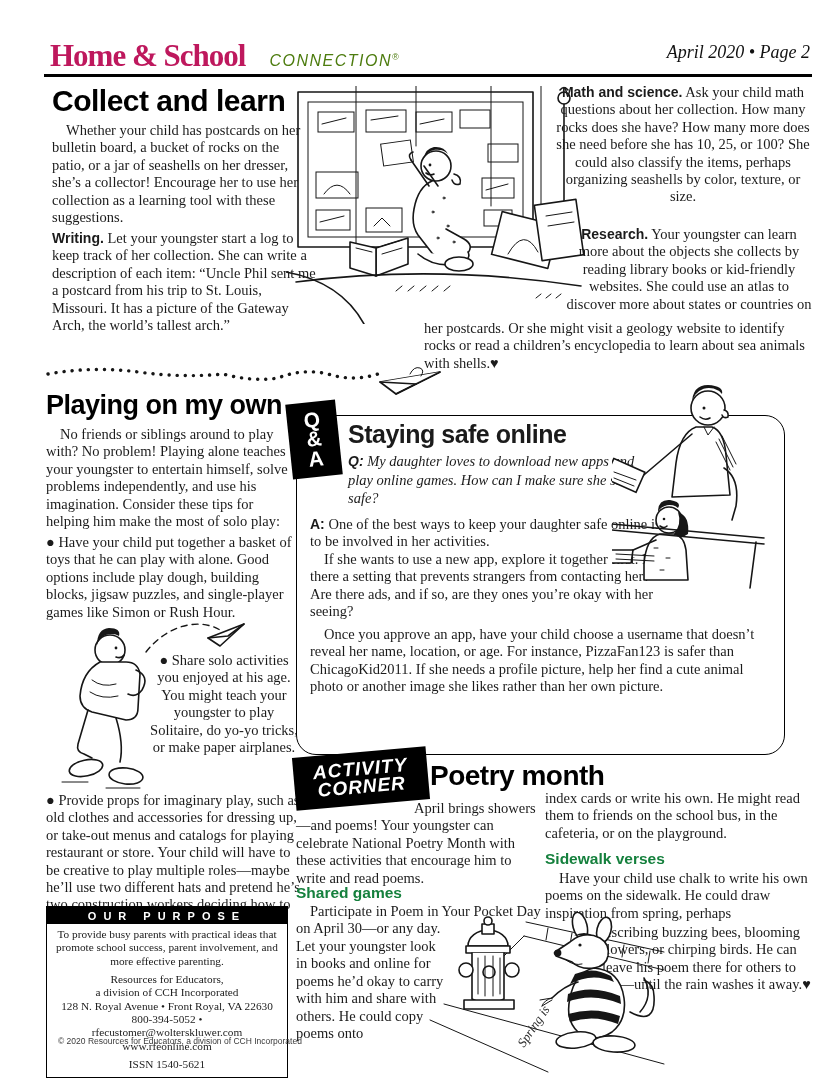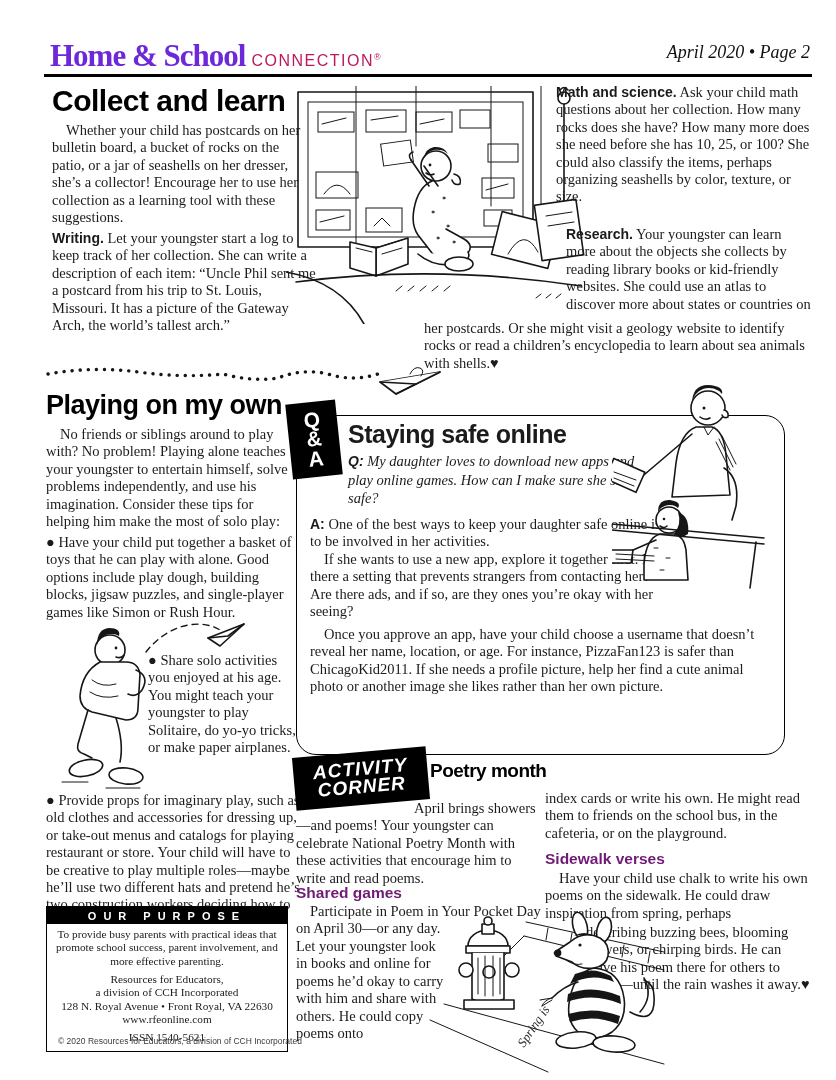--- a/index.html
+++ b/index.html
@@ -1,32 +1,32 @@
 <!DOCTYPE html>
 <html><head>
 <meta charset="utf-8">
 <style>
   html,body{margin:0;padding:0;background:#e8e8e8;}
   .page{position:relative;width:836px;height:1080px;background:#ffffff;margin:0 auto;overflow:hidden;
         font-family:"Liberation Serif",serif;color:#1b1b1b;}
   .abs{position:absolute;}
   
-  .brand-main{font-family:"Liberation Serif",serif;font-weight:bold;font-size:31px;letter-spacing:-1px;color:#6d28d9;}
-  .brand-sub{font-family:"Liberation Sans",sans-serif;font-weight:400;font-size:16px;letter-spacing:1.5px;color:#be185d;margin-left:6px;}
+  .brand-main{font-family:"Liberation Serif",serif;font-weight:bold;font-size:31px;letter-spacing:-1px;color:#be185d;}
+  .brand-sub{font-family:"Liberation Sans",sans-serif;font-weight:400;font-size:16px;letter-spacing:1.5px;color:#4d7c0f;margin-left:24px;font-style:italic;}
   .brand-reg{font-size:9px;vertical-align:super;}
   .issue{font-family:"Liberation Serif",serif;font-style:italic;font-size:18px;color:#111;text-align:center;}
   .header-rule{height:3px;background:#000;}
   
   .h1{font-family:"Liberation Sans",sans-serif;font-weight:800;letter-spacing:-0.5px;color:#000;}
   .runin{font-family:"Liberation Sans",sans-serif;font-weight:bold;font-size:14px;}
-  .subhead{font-family:"Liberation Sans",sans-serif;font-weight:bold;font-size:15.5px;color:#701a75;}
+  .subhead{font-family:"Liberation Sans",sans-serif;font-weight:bold;font-size:15.5px;color:#15803d;}
   
   .bodytxt{font-size:14.5px;line-height:1.2;}
   .indent{text-indent:14px;}
-  .right{text-align:left;}
+  .right{text-align:center;}
   p{margin:0;}
   
   .purpose-box{border:1.5px solid #000;background:#fff;}
   .purpose-bar{background:#000;color:#fff;text-align:center;font-family:"Liberation Sans",sans-serif;
                font-weight:bold;font-size:11px;letter-spacing:7px;padding:3px 0 2px 0;}
   .purpose-body{text-align:center;font-size:11.3px;line-height:1.18;padding:4px 8px 6px 8px;}
   .purpose-body .grp{margin-top:5px;}
   .copyright{font-family:"Liberation Sans",sans-serif;font-size:8.5px;color:#3a3a3a;padding-left:12px;}
   
   .qa-box{border:1.6px solid #000;border-radius:20px;background:#fff;}
@@ -209,20 +209,21 @@
   </div>
 
   <div class="abs purpose-box" style="left:46px;top:906px;width:240px;">
     <div class="purpose-bar">OUR PURPOSE</div>
     <div class="purpose-body">
       <div>To provide busy parents with practical ideas that promote school success, parent involvement, and more effective parenting.</div>
       <div class="grp">
         <div>Resources for Educators,</div>
         <div>a division of CCH Incorporated</div>
         <div>128 N. Royal Avenue • Front Royal, VA 22630</div>
+        <div>800-394-5052 • rfecustomer@wolterskluwer.com</div>
         <div>www.rfeonline.com</div>
       </div>
       <div class="grp">ISSN 1540-5621</div>
     </div>
   </div>
   <div class="abs copyright" style="left:46px;top:1036px;">© 2020 Resources for Educators, a division of CCH Incorporated</div>
 
   <div class="abs qa-box" style="left:296px;top:415px;width:487px;height:338px;"></div>
   <div class="abs qa-badge" style="left:289px;top:402px;width:30px;">
     <span>Q</span>
@@ -269,21 +270,21 @@
         <rect x="0" y="178" width="46" height="13" transform="skewX(-8)" fill="#fff"></rect>
         <path class="lnthin" d="M4,182 l38,2 m-38,3 l38,2"></path>
       </g>
     </svg>
   </div>
 
   <div class="abs act-badge" style="left:294px;top:752px;width:122px;">
     <span>ACTIVITY</span>
     <span>CORNER</span>
   </div>
-  <div class="abs h1" style="left:430px;top:760px;font-size:19px;">Poetry month</div>
+  <div class="abs h1" style="left:430px;top:760px;font-size:28px;">Poetry month</div>
 
   <div class="abs bodytxt" style="left:296px;top:800px;width:248px;">
     <p style="text-indent:118px;">April brings showers—and poems! Your youngster can celebrate National Poetry Month with these activities that encourage him to write and read poems.</p>
   </div>
 
   <div class="abs subhead" style="left:296px;top:884px;">Shared games</div>
   <div class="abs bodytxt" style="left:296px;top:903px;width:246px;">
     <p class="indent">Participate in Poem in Your Pocket Day on April 30—or any day.</p>
   </div>
   <div class="abs bodytxt" style="left:296px;top:938px;width:152px;">

